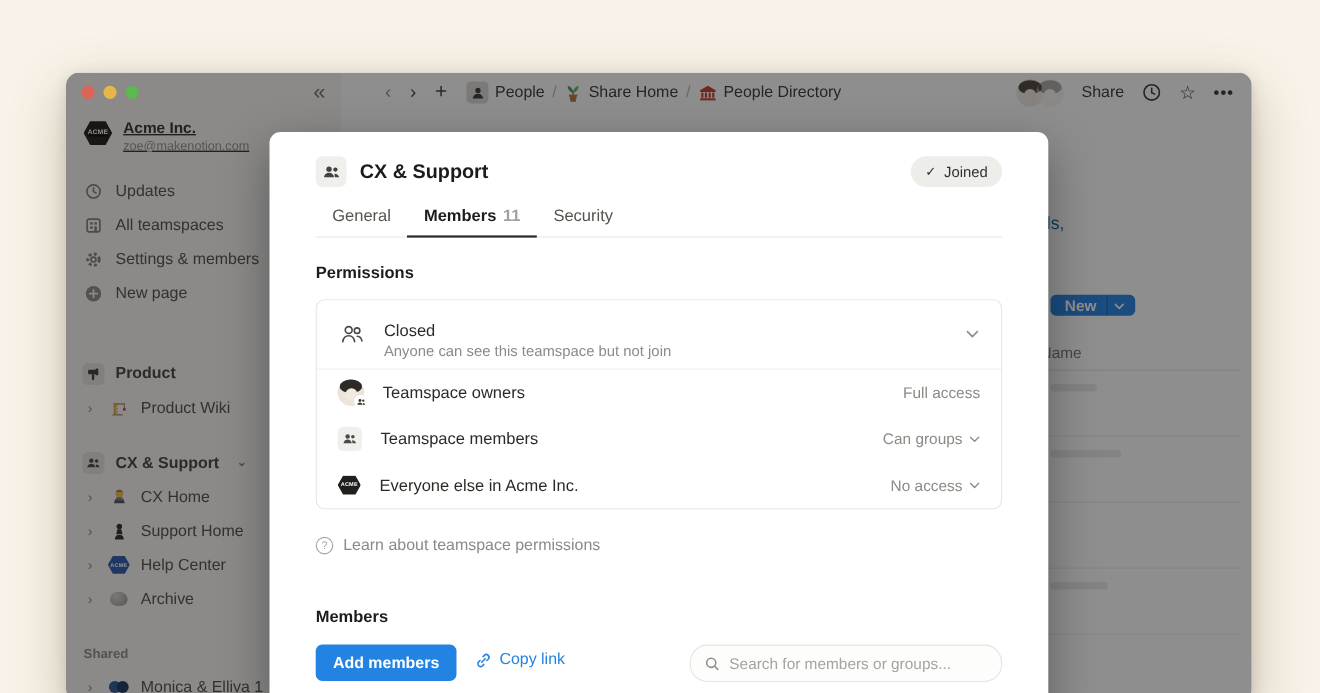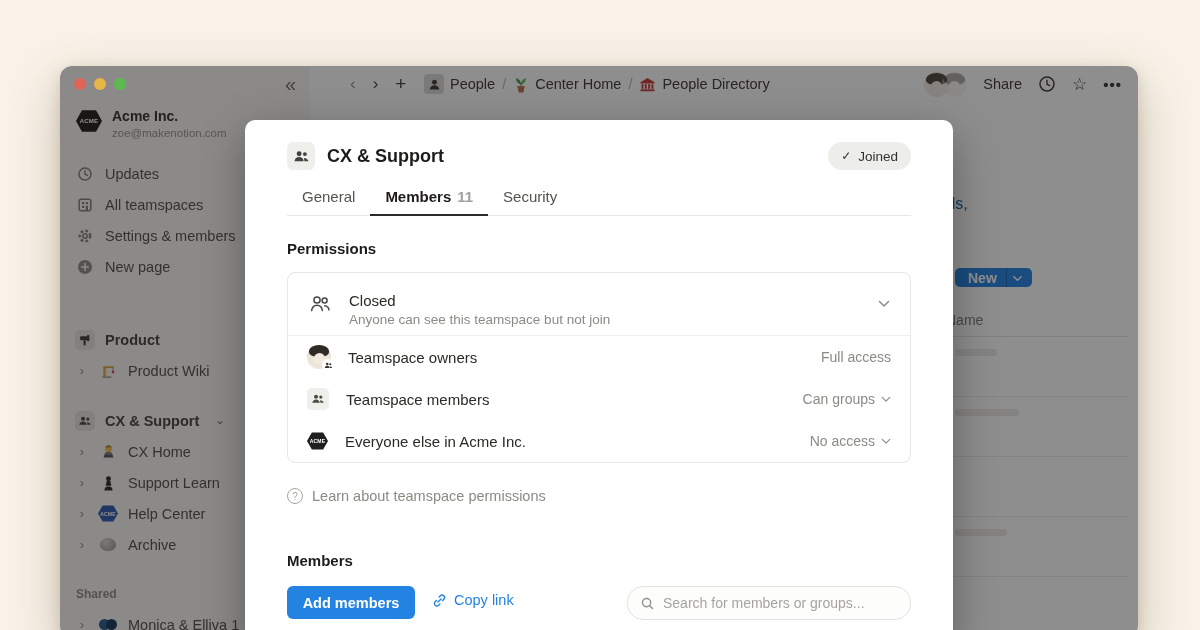--- a/index.html
+++ b/index.html
@@ -24,21 +24,21 @@
   .dim{ position:absolute; inset:0; background:rgba(16,15,14,.47); z-index:5; }
   .modal-wrap{ position:absolute; left:185px; top:54px; width:708px; height:530px; z-index:10; }
 
   
   .traffic{ position:absolute; left:14px; top:12px; z-index:6; display:flex; gap:8px; }
   .traffic .dot{ width:12px; height:12px; border-radius:50%; }
   .dot.red{ background:var(--traffic-red); } .dot.yellow{ background:var(--traffic-yellow); } .dot.green{ background:var(--traffic-green); }
 
   
   .collapse-ic{ position:absolute; top:7px; right:14px; font-size:20px; color:#6F6E69; line-height:22px; }
-  .ws{ position:absolute; left:16px; top:42px; display:flex; gap:10px; align-items:flex-start; }
+  .ws{ position:absolute; left:16px; top:42px; display:flex; gap:10px; align-items:flex-start;text-decoration:underline; }
   .hex{ clip-path:polygon(0 50%,23% 5%,77% 5%,100% 50%,77% 95%,23% 95%);
         background:var(--brand-black); color:#fff; font-weight:700;
         display:flex; align-items:center; justify-content:center; letter-spacing:.2px; }
   .ws-logo{ width:26px; height:24px; font-size:6px; margin-top:1px; }
   .ws-name{ font-size:14px; font-weight:700; color:#33322E; }
   .ws-email{ font-size:11.5px; color:#96958F; margin-top:3px; }
 
   .s-list{ position:absolute; left:0; right:0; }
   .s-item{ height:31px; display:flex; align-items:center; padding-left:15px; gap:10px;
            font-size:14.5px; font-weight:500; color:#53514C; white-space:nowrap; }
@@ -247,21 +247,21 @@
       </div>
       <div class="s-item child">
         <span class="exp">›</span>
         <span class="ico">
           <svg width="15" height="16" viewBox="0 0 16 18" fill="#2E2D2A">
               <circle cx="8" cy="4.2" r="2.8"></circle>
               <path d="M6 6.8h4L11.2 12H4.8z"></path>
               <path d="M3.6 16.4c0-1.8 1.3-3 2.7-3.5h3.4c1.4.5 2.7 1.7 2.7 3.5l.2 1.1H3.4z"></path>
             </svg>
         </span>
-        <span>Support Learn</span>
+        <span>Support Home</span>
       </div>
       <div class="s-item child">
         <span class="exp">›</span>
         <span class="ico">
           <span class="hex small blue">ACME</span>
         </span>
         <span>Help Center</span>
       </div>
       <div class="s-item child">
         <span class="exp">›</span>
@@ -307,21 +307,21 @@
       <span class="crumb">
         <span>
           <svg width="16" height="17" viewBox="0 0 16 18">
               <path d="M8 9C8 5 6 3 2.8 2c0 4 2.2 6 5.2 7z" fill="#4E9A4E"></path>
               <path d="M8 9c0-4 2-6 5.2-7 0 4-2.2 6-5.2 7z" fill="#65B75F"></path>
               <path d="M8 11V7.5" stroke="#3E7D3E" stroke-width="1.1"></path>
               <path d="M4.4 11.6h7.2l-1.1 5.8H5.5z" fill="#B5714D"></path>
               <rect x="3.8" y="10.6" width="8.4" height="1.7" rx=".85" fill="#C07C53"></rect>
             </svg>
         </span>
-        <span>Center Home</span>
+        <span>Share Home</span>
       </span>
       <span class="sep">/</span>
       <span class="crumb">
         <span>
           <svg width="17" height="15" viewBox="0 0 18 16" fill="#C43B31">
               <path d="M1.5 5.5L9 1l7.5 4.5V7h-15z"></path>
               <rect x="2.6" y="7.6" width="2.1" height="5"></rect>
               <rect x="6.1" y="7.6" width="2.1" height="5"></rect>
               <rect x="9.7" y="7.6" width="2.1" height="5"></rect>
               <rect x="13.2" y="7.6" width="2.1" height="5"></rect>

